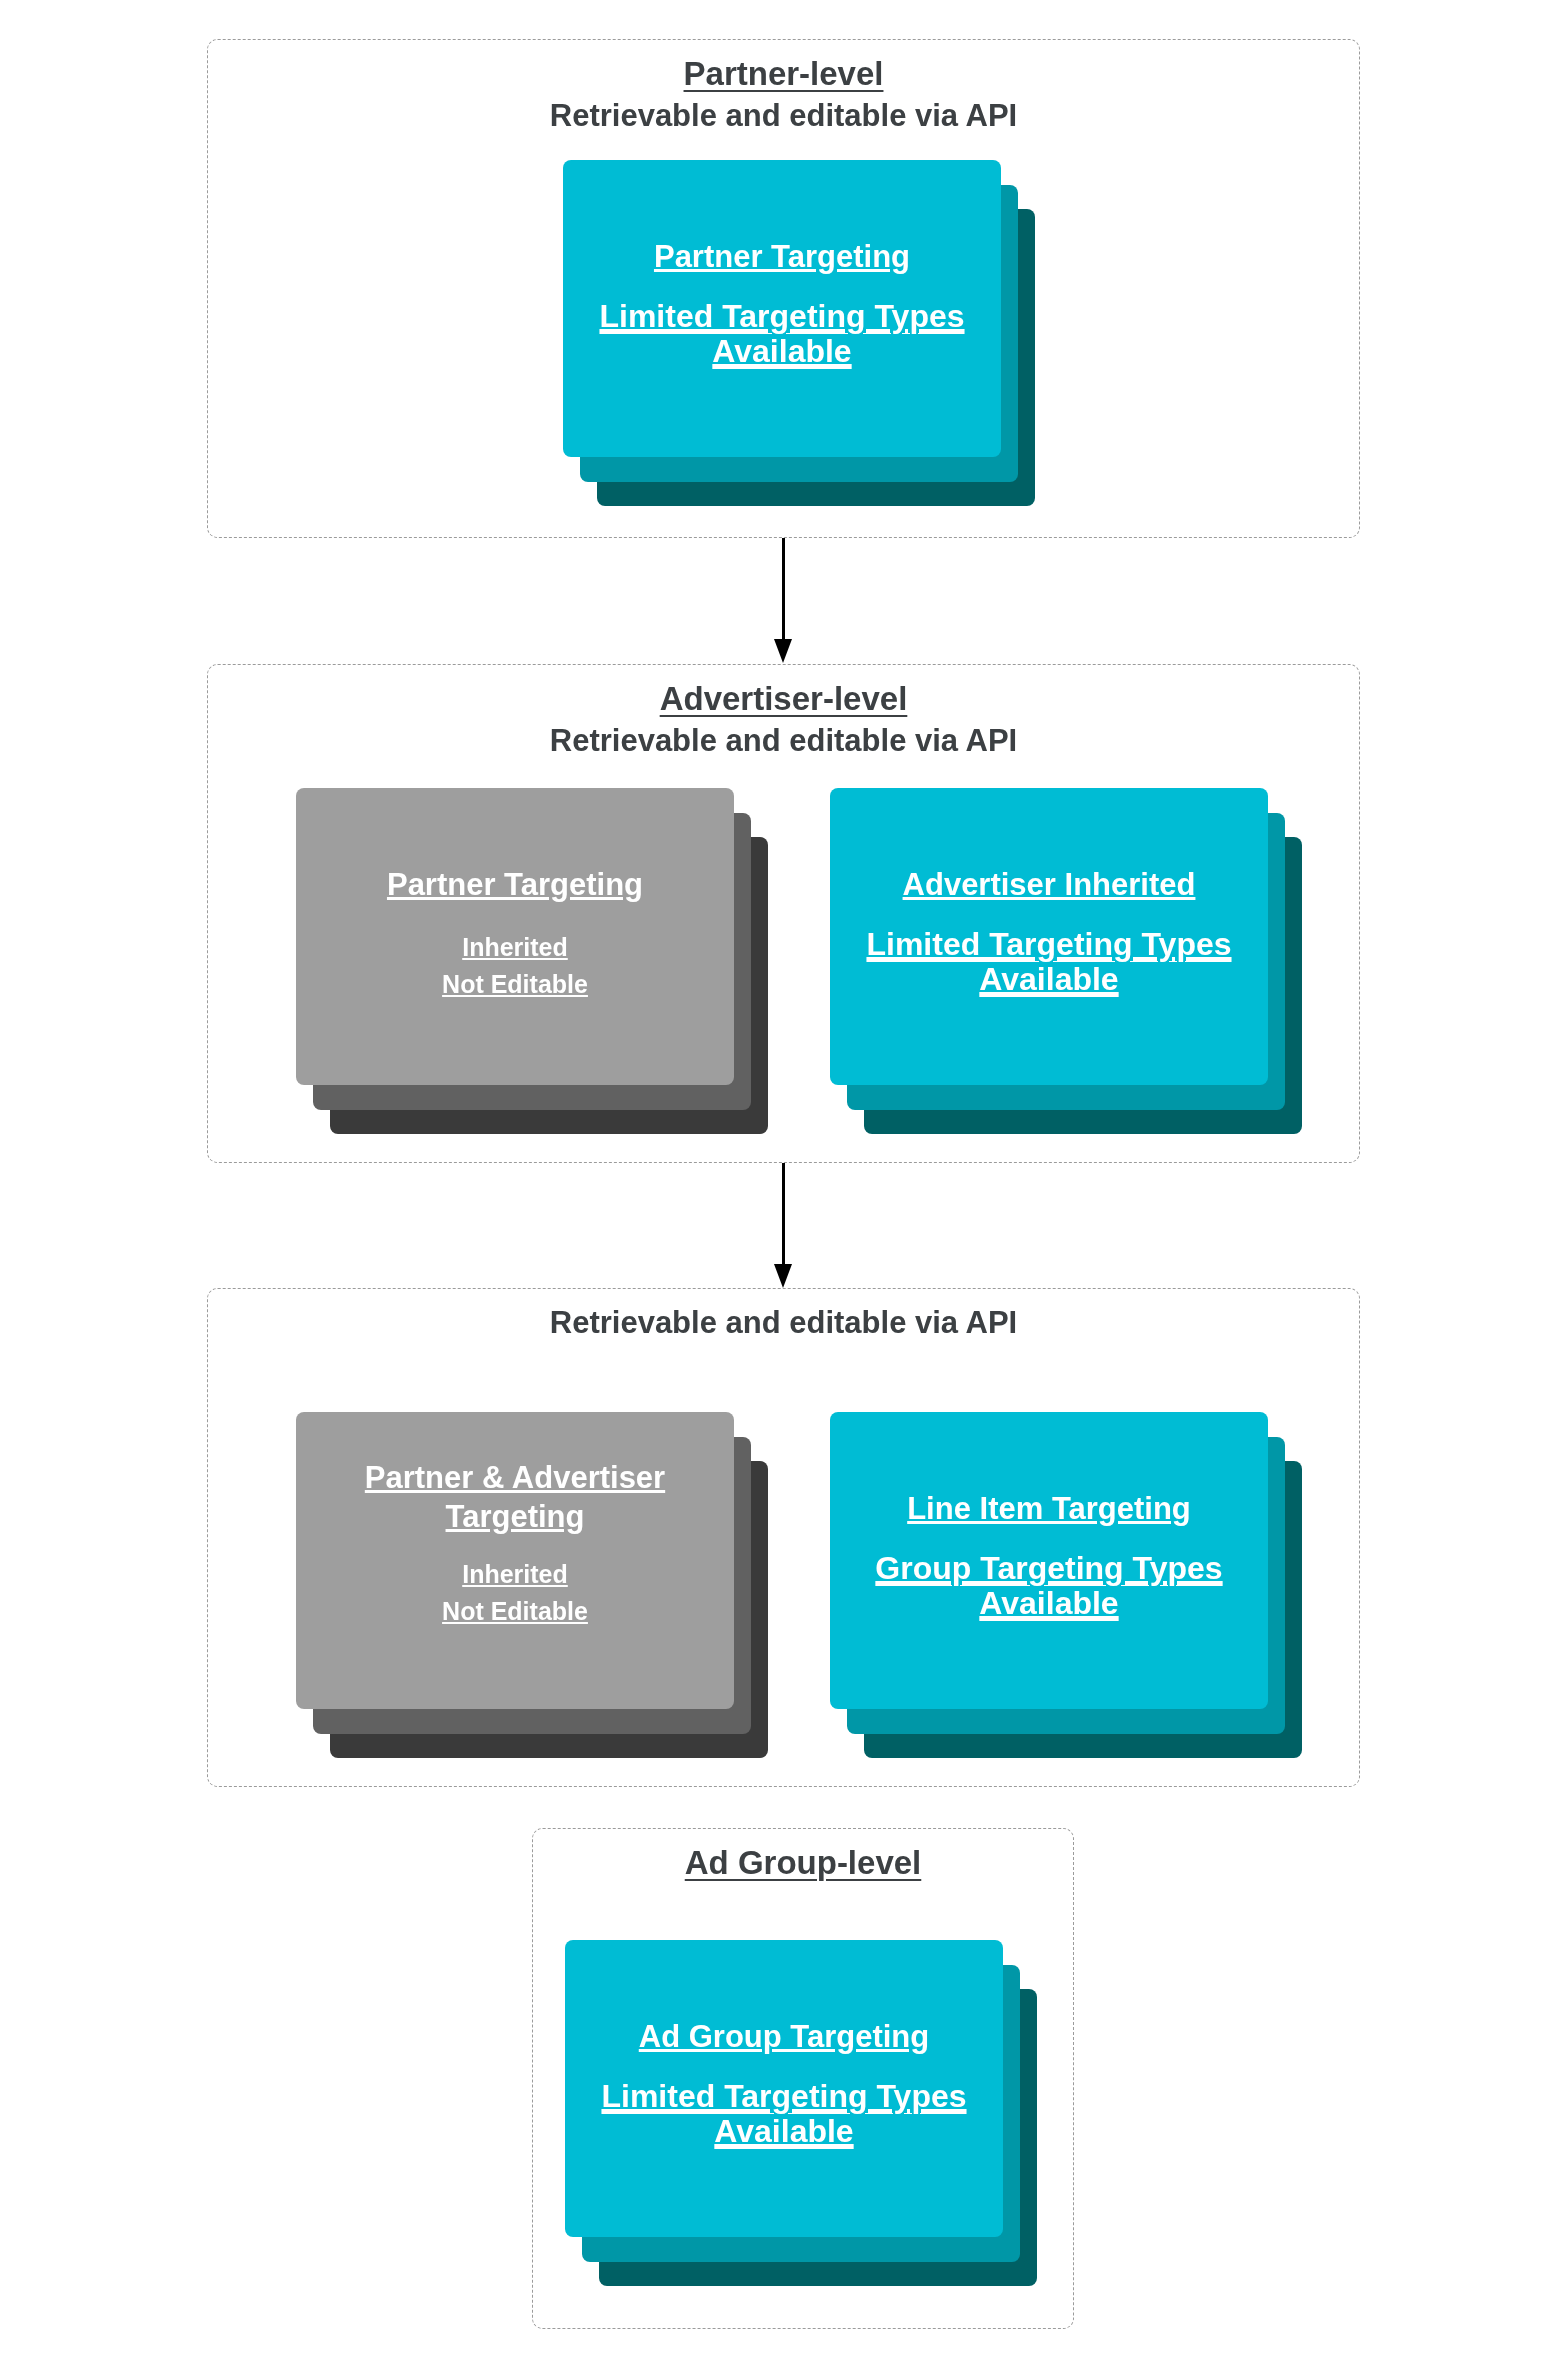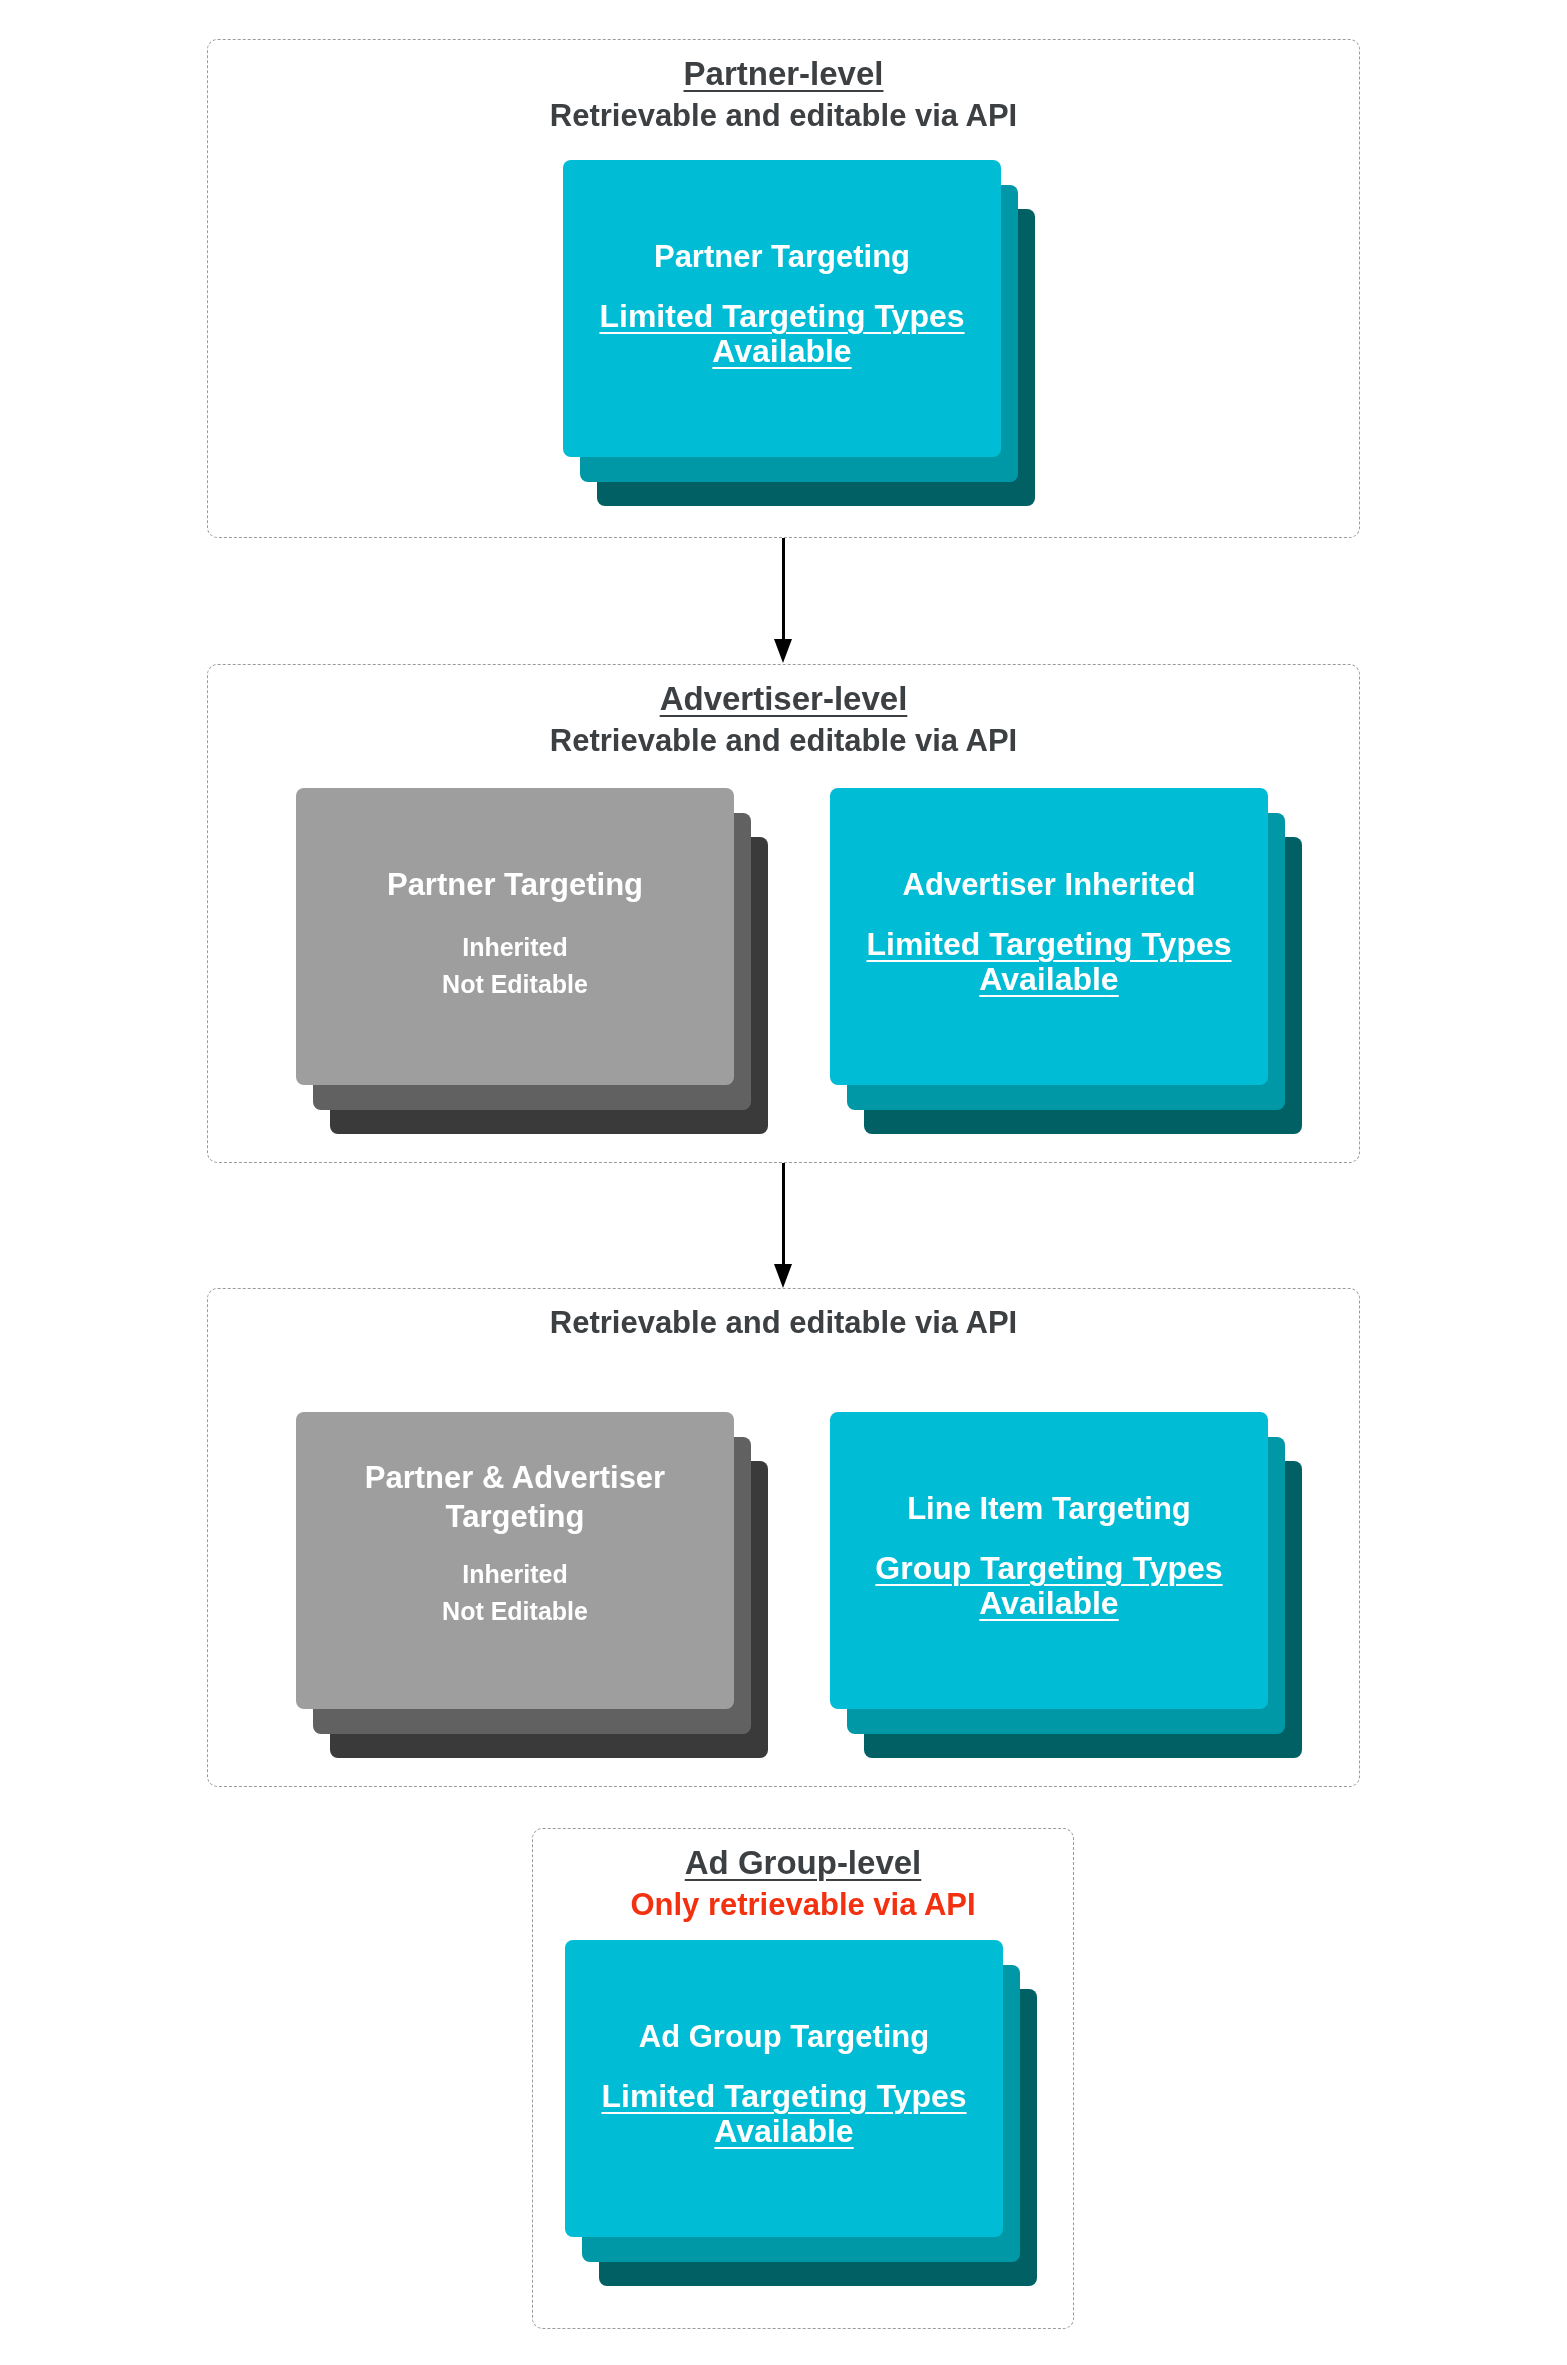--- a/index.html
+++ b/index.html
@@ -34,20 +34,21 @@
     font-weight:700;
     line-height:41px;
   }
   .api-note.red{color:#F3300F;}
 
   .card-stack{position:absolute;width:438px;height:297px;}
   .card-layer{
     position:absolute;
     width:438px;height:297px;
     border-radius:8px;
+    text-decoration:underline;
   }
   .layer-back{left:34px;top:49px;}
   .layer-mid{left:17px;top:25px;}
   .layer-front{
     left:0;top:0;
     display:flex;flex-direction:column;align-items:center;
     text-align:center;color:#ffffff;
   }
   .teal .layer-front{background:#00BCD4;}
   .teal .layer-mid{background:#0097A7;}
@@ -160,21 +161,20 @@
       <div class="card-layer layer-front">
         <div class="card-title">Line Item Targeting</div>
         <div class="card-subtitle">Group Targeting Types Available</div>
       </div>
     </div>
   </div>
 
   <div class="level-box" style="left:532px;top:1828px;width:542px;height:501px">
     <div class="level-heading">
       <div class="level-label">Ad Group-level</div>
-      <div class="api-note red">Only retrievable via API</div>
     </div>
     <div class="card-stack teal" style="left:32px;top:111px">
       <div class="card-layer layer-back"></div>
       <div class="card-layer layer-mid"></div>
       <div class="card-layer layer-front">
         <div class="card-title">Ad Group Targeting</div>
         <div class="card-subtitle">Limited Targeting Types Available</div>
       </div>
     </div>
   </div>

